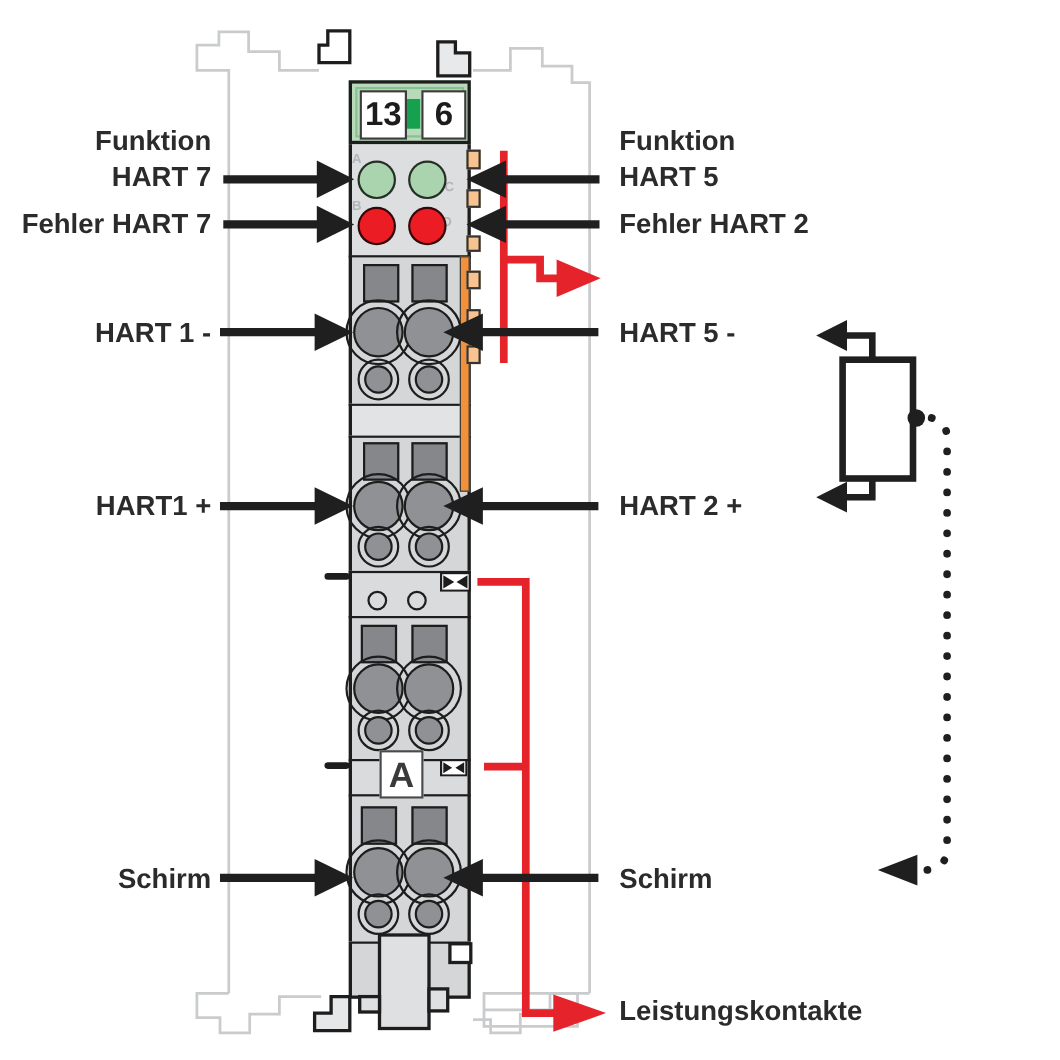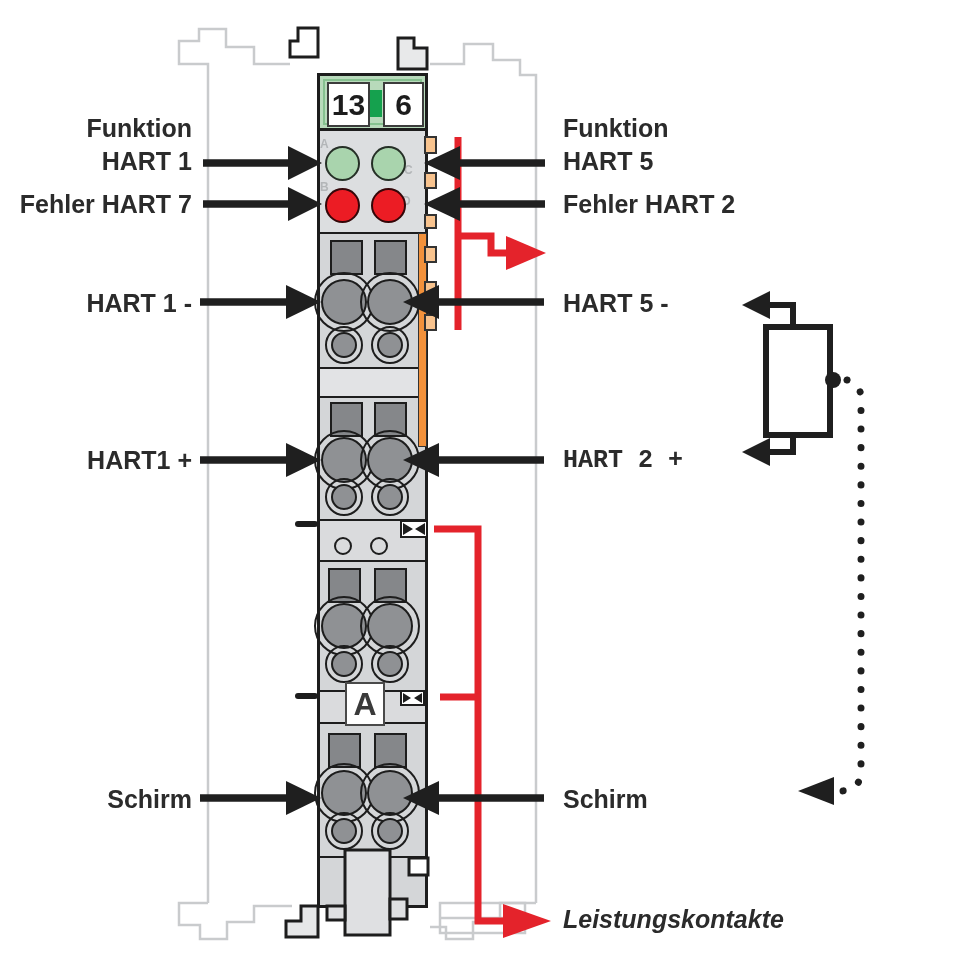--- a/index.html
+++ b/index.html
@@ -244,30 +244,30 @@
       <path d="M793,435 V452 H768" fill="none" stroke="#1f1f1f" stroke-width="6"></path>
       <polygon points="770,438 770,466 742,452" fill="#1f1f1f"></polygon>
       <circle cx="833" cy="380" r="8" fill="#1f1f1f"></circle>
     </g>
     <path d="M847,380 Q861,383 861,399 V770 Q861,791 840,791 H836" fill="none" stroke="#1f1f1f" stroke-width="7" stroke-linecap="round" stroke-dasharray="0.1 18.5"></path>
     <polygon points="834,777 834,805 798,791" fill="#1f1f1f"></polygon>
   </svg>
 
   <div class="label r" style="right:772px;top:112px;">
     <div>Funktion</div>
-    <div>HART 1</div>
+    <div>HART 7</div>
   </div>
   <div class="label r" style="right:772px;top:188px;">Fehler HART 7</div>
   <div class="label r" style="right:772px;top:287px;">HART 1 -</div>
   <div class="label r" style="right:772px;top:444px;">HART1 +</div>
   <div class="label r" style="right:772px;top:783px;">Schirm</div>
 
   <div class="label" style="left:563px;top:112px;">
     <div>Funktion</div>
     <div>HART 5</div>
   </div>
   <div class="label" style="left:563px;top:188px;">Fehler HART 2</div>
   <div class="label" style="left:563px;top:287px;">HART 5 -</div>
-  <div class="label" style="left:563px;top:444px;font-family:Liberation Mono, monospace;">HART 2 +</div>
+  <div class="label" style="left:563px;top:444px;">HART 2 +</div>
   <div class="label" style="left:563px;top:783px;">Schirm</div>
-  <div class="label" style="left:563px;top:903px;font-style:italic;">Leistungskontakte</div>
+  <div class="label" style="left:563px;top:903px;">Leistungskontakte</div>
 
 </div>
 
 </body></html>

